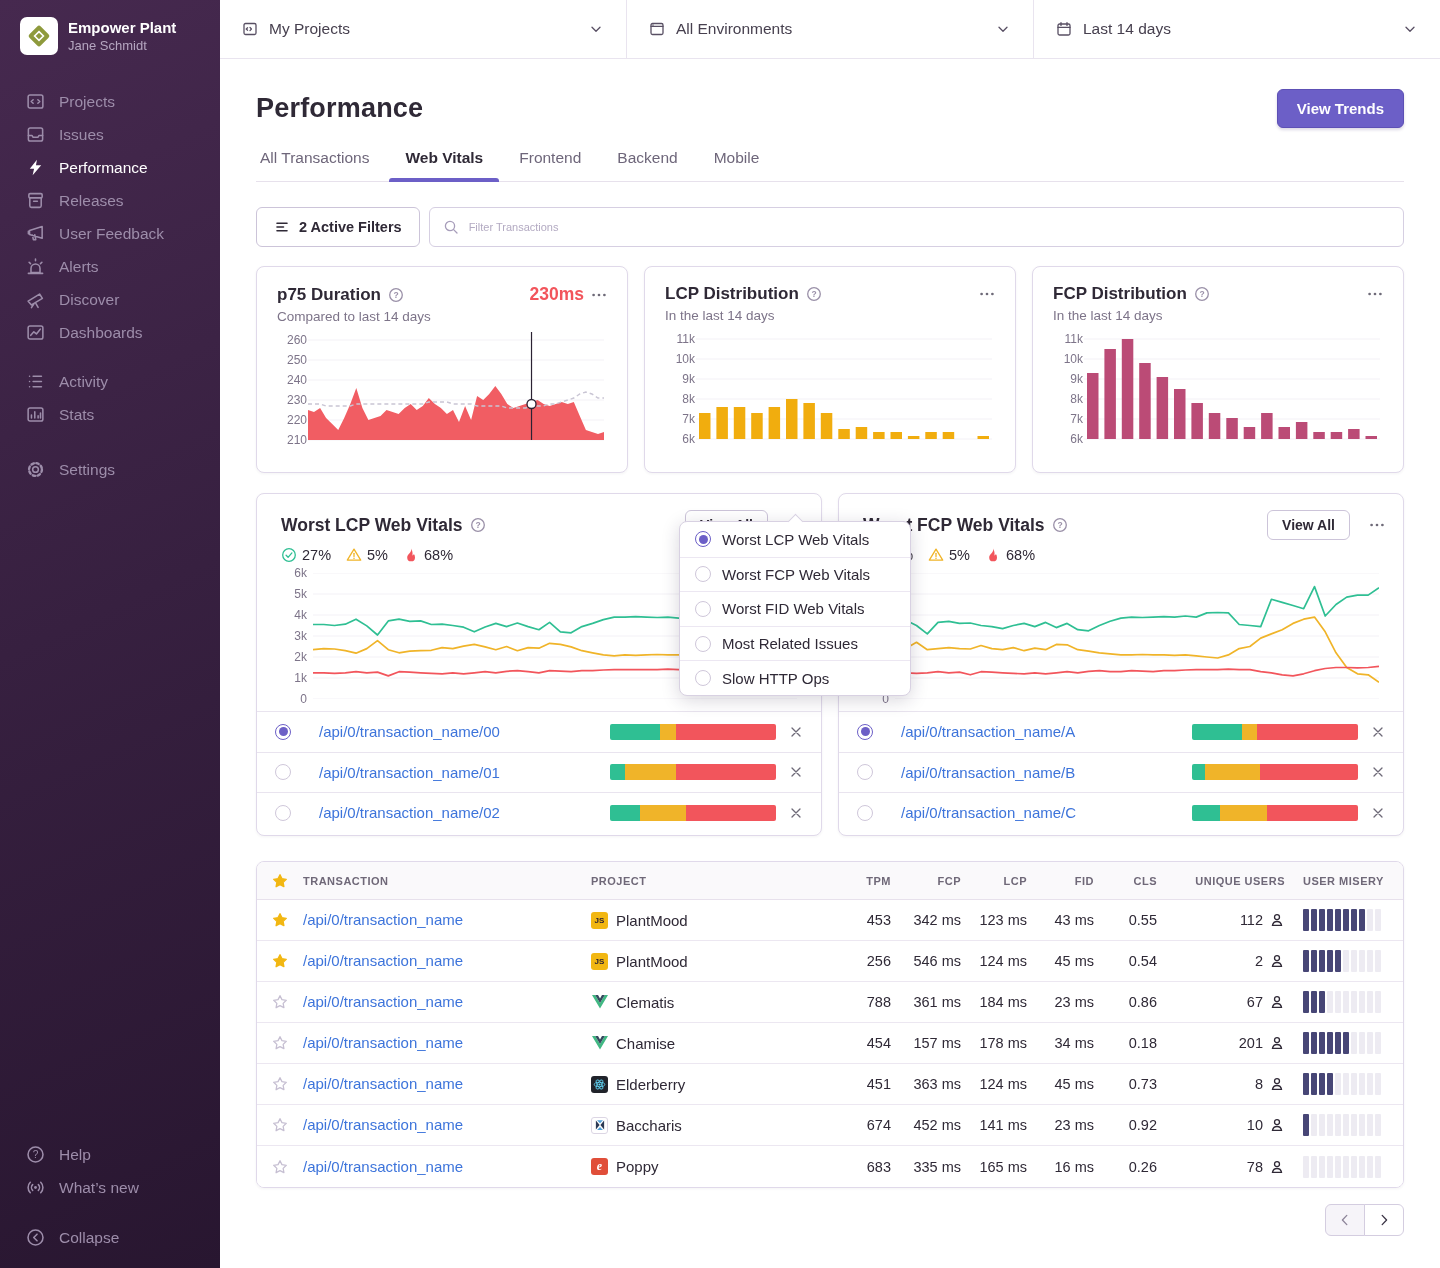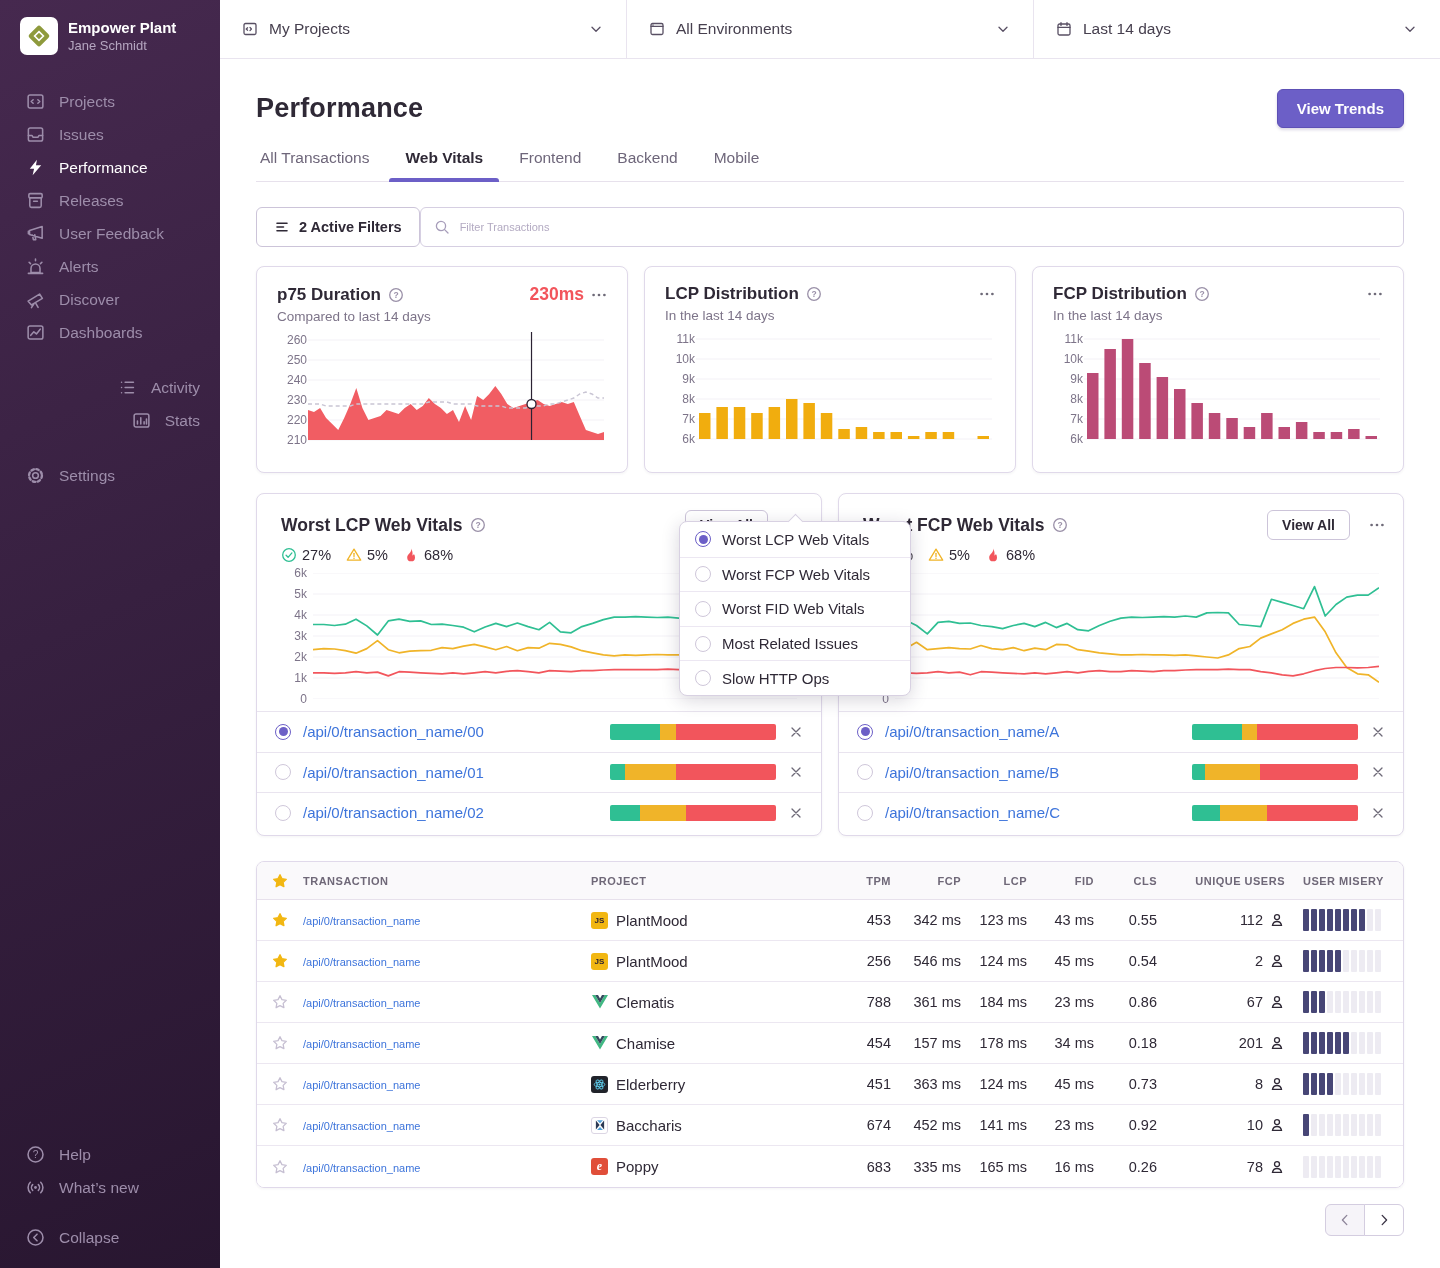--- a/index.html
+++ b/index.html
@@ -16,21 +16,21 @@
     align-items:center; justify-content:center; flex:0 0 38px; }
   .org-name { color:#fff; font-weight:700; font-size:15px; }
   .org-user { color:#b5a6c0; font-size:13px; margin-top:2px; }
   .nav { display:flex; flex-direction:column; }
   .nav-item { display:flex; align-items:center; gap:14px; padding:7px 20px 7px 26px;
     font-size:15.5px; color:#9d8daa; cursor:pointer; line-height:17px; }
   .nav-item.active { color:#fff; }
   .nav-item .icn { width:19px; height:19px; display:flex; }
   .nav-item .icn svg { width:19px; height:19px; }
   #nav-main { margin-top:30px; }
-  #nav-secondary { margin-top:22px;align-items:flex-end; }
+  #nav-secondary { margin-top:16px; }
   #nav-tertiary { margin-top:22px; }
   #nav-footer { margin-top:auto; }
   #nav-collapse { margin-top:17px; }
 
   
   .main { flex:1; display:flex; flex-direction:column; min-width:0; }
   .topbar { height:59px; flex:0 0 59px; display:flex; border-bottom:1px solid #e9e4ef; background:#fff; }
   .tb-sec { flex:1; display:flex; align-items:center; gap:11px; padding:0 22px;
     border-right:1px solid #e9e4ef; font-size:15.5px; color:#47404f; cursor:pointer; }
   .tb-sec:last-child { border-right:none; }
@@ -45,21 +45,21 @@
   .btn-primary { background:#6C5FC7; color:#fff; border:1px solid #5d50b5; border-radius:6px;
     font-size:15px; font-weight:700; padding:10px 19px; cursor:pointer;
     font-family:inherit; box-shadow:0 2px 3px rgba(60,40,110,.18); }
 
   .tabs { display:flex; gap:36px; margin-top:14px; border-bottom:1px solid #e7e1ec; padding:0 4px; }
   .tab { position:relative; font-size:15.5px; color:#6e667a; padding:6px 0 14px; cursor:pointer; }
   .tab.active { color:#2f2936; font-weight:600; }
   .tab.active::after { content:""; position:absolute; left:-16px; right:-16px; bottom:-1px;
     height:4px; border-radius:3px 3px 0 0; background:#6C5FC7; }
 
-  .filter-row { display:flex; gap:0; margin-top:25px; height:40px; }
+  .filter-row { display:flex; gap:9px; margin-top:25px; height:40px; }
   .btn-filters { display:flex; align-items:center; gap:9px; background:#fff; border:1px solid #ccc4d9;
     border-radius:6px; padding:0 17px; font-family:inherit; font-size:14.5px; font-weight:700;
     color:#2f2936; cursor:pointer; }
   .searchbox { flex:1; display:flex; align-items:center; gap:10px; border:1px solid #d6cfe2;
     border-radius:6px; padding:0 13px; color:#a79dba; }
   .searchbox input { border:none; outline:none; flex:1; font-size:11px; font-family:inherit; color:#2f2936; }
   .searchbox input::placeholder { color:#b3aac2; }
 
   
   .cards3 { display:grid; grid-template-columns:1fr 1fr 1fr; gap:16px; margin-top:19px; }
@@ -84,21 +84,21 @@
     box-shadow:0 1px 3px rgba(44,34,56,.05); display:flex; flex-direction:column; }
   .vcard-head { display:flex; align-items:center; gap:7px; padding:16px 18px 0 24px; }
   .vcard-title { font-size:17.5px; font-weight:600; }
   .btn-viewall { border:1px solid #ccc4d9; background:#fff; border-radius:6px; padding:6px 14px;
     font-family:inherit; font-size:14px; font-weight:700; color:#2f2936; cursor:pointer; }
   .badges { display:flex; gap:15px; padding:7px 24px 0; align-items:center; }
   .badge { display:flex; align-items:center; gap:5px; font-size:14.5px; color:#2f2936; }
   .vchart { display:flex; gap:6px; padding:10px 24px 12px; }
   .vrow { border-top:1px solid #e9e4ef; height:40.5px; display:flex; align-items:center;
     padding:0 17px 0 18px; gap:12px; }
-  .vrow a { color:#3D74DB; font-size:15px; text-decoration:none; cursor:pointer; }
+  .vrow a { color:#3D74DB; font-size:15px; text-decoration:none; cursor:pointer;margin-left:16px; }
   .radio { width:16px; height:16px; border-radius:50%; border:1px solid #cfc7da; background:#fff;
     position:relative; flex:0 0 16px; cursor:pointer; }
   .radio.on { border:1.5px solid #6C5FC7; }
   .radio.on::after { content:""; position:absolute; inset:2.5px; border-radius:50%; background:#6C5FC7; }
   .sbar { width:166px; height:16px; border-radius:2px; overflow:hidden; display:flex; margin-left:auto; }
   .sbar span { height:100%; }
 
   
   .menu { position:absolute; left:679px; top:521px; width:232px; background:#fff;
     border:1px solid #d8d1e2; border-radius:8px; box-shadow:0 4px 18px rgba(40,28,60,.18); z-index:30; }
@@ -112,21 +112,21 @@
   .table { margin-top:25px; border:1px solid #e0d9ea; border-radius:8px; overflow:hidden;
     box-shadow:0 1px 3px rgba(44,34,56,.05); }
   .t-grid { display:grid; grid-template-columns:46px 288px 200px 102px 70px 66px 67px 63px 128px 1fr;
     align-items:center; }
   .t-head { background:#faf9fb; height:38px; border-bottom:1px solid #e7e1ec; }
   .t-head .th { font-size:11px; font-weight:700; letter-spacing:.5px; color:#6f6878; text-transform:uppercase; }
   .t-row { height:41px; border-bottom:1px solid #ece7f1; background:#fff; }
   .t-row:last-child { border-bottom:none; }
   .cell-star { display:flex; justify-content:center; }
   .num { text-align:right; font-size:14.5px; color:#2f2936; padding-right:2px; }
-  .t-row a { color:#3D74DB; font-size:11px; text-decoration:none; }
+  .t-row a { color:#3D74DB; font-size:15px; text-decoration:none; }
   .cell-proj { display:flex; align-items:center; gap:8px; font-size:15px; }
   .cell-users { display:flex; justify-content:flex-end; align-items:center; gap:6px;
     font-size:14.5px; padding-right:2px; }
   .misery { display:flex; gap:2px; padding-left:16px; }
   .misery i { width:6px; height:22px; border-radius:1px; background:#edebf2; }
   .misery i.f { background:#474676; }
   .plat { width:17px; height:17px; border-radius:3px; display:flex; align-items:center;
     justify-content:center; flex:0 0 17px; font-weight:700; }
 
   

